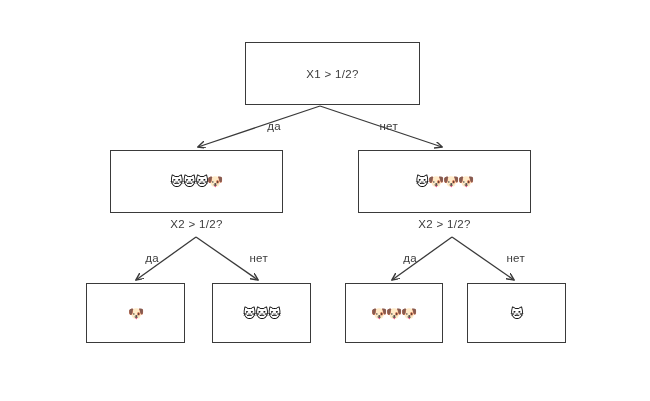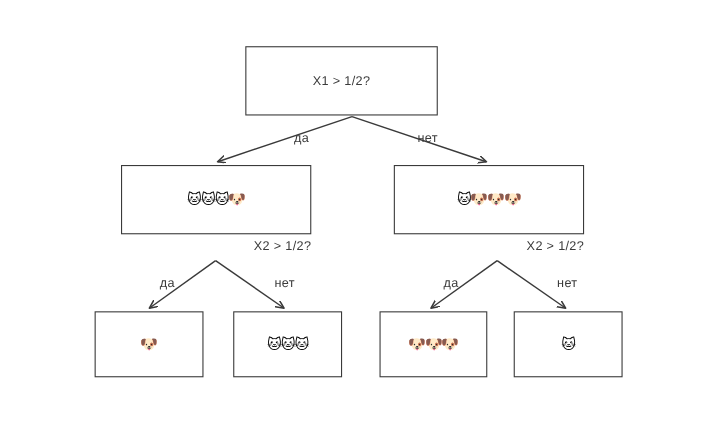--- a/index.html
+++ b/index.html
@@ -51,21 +51,21 @@
     white-space: nowrap;
     font-family: "DejaVu Sans", sans-serif;
   }
   
   .caption {
     position: absolute;
     font-size: 11.5px;
     color: #3b3b3b;
     letter-spacing: 0.3px;
     white-space: nowrap;
-    text-align: right;
+    text-align: center;
     font-family: "Liberation Sans", sans-serif;
   }
   
   .edge-label {
     position: absolute;
     font-size: 11.5px;
     color: #3b3b3b;
     letter-spacing: 0.3px;
     white-space: nowrap;
     text-align: right;
@@ -88,21 +88,21 @@
 
     <line x1="320" y1="106" x2="442" y2="147" stroke="#3a3a3a" stroke-width="1.3" marker-end="url(#arrowhead)"></line>
 
     <line x1="196" y1="237" x2="136" y2="280" stroke="#3a3a3a" stroke-width="1.3" marker-end="url(#arrowhead)"></line>
     <line x1="196" y1="237" x2="258" y2="280" stroke="#3a3a3a" stroke-width="1.3" marker-end="url(#arrowhead)"></line>
 
     <line x1="452" y1="237" x2="392" y2="280" stroke="#3a3a3a" stroke-width="1.3" marker-end="url(#arrowhead)"></line>
     <line x1="452" y1="237" x2="514" y2="280" stroke="#3a3a3a" stroke-width="1.3" marker-end="url(#arrowhead)"></line>
   </svg>
 
-  <div class="node-box" style="left:223px; top:42px; width:175px; height:63px;">
+  <div class="node-box" style="left:245px; top:42px; width:175px; height:63px;">
     <span class="node-text">X1 &gt; 1/2?</span>
   </div>
 
   <div class="edge-label" style="left:241px; top:120px; width:40px;">да</div>
   <div class="edge-label" style="left:358px; top:120px; width:40px;">нет</div>
 
   <div class="node-box" style="left:110px; top:150px; width:173px; height:63px;">
     <span class="emoji-row">🐱🐱🐱🐶</span>
   </div>
   <div class="caption" style="left:110px; top:218px; width:173px;">X2 &gt; 1/2?</div>

